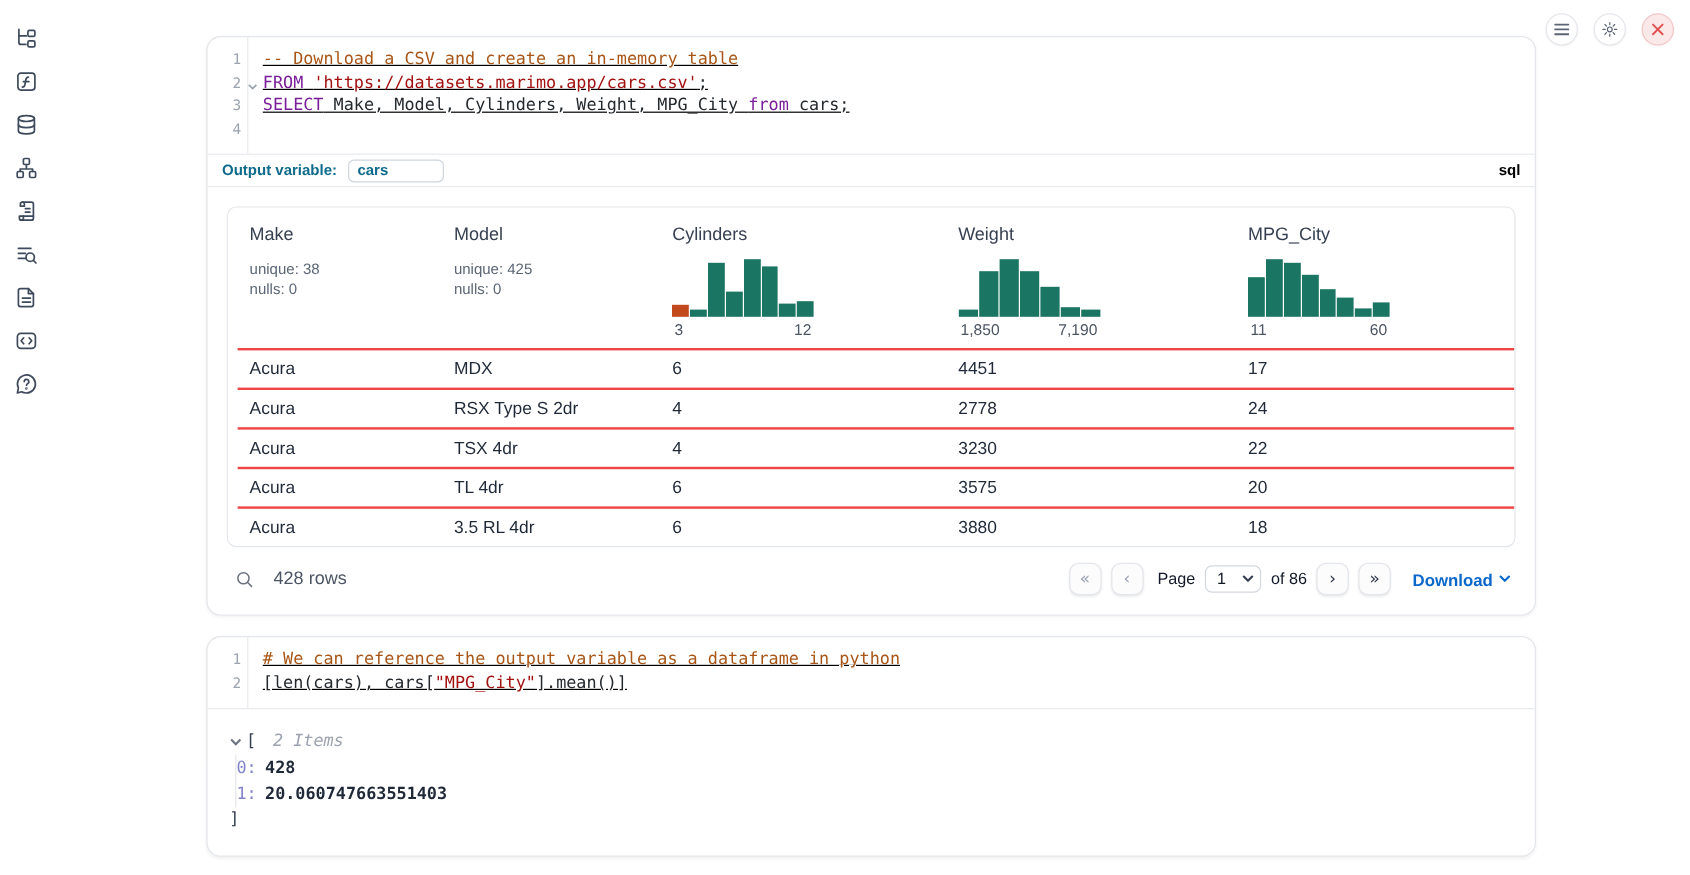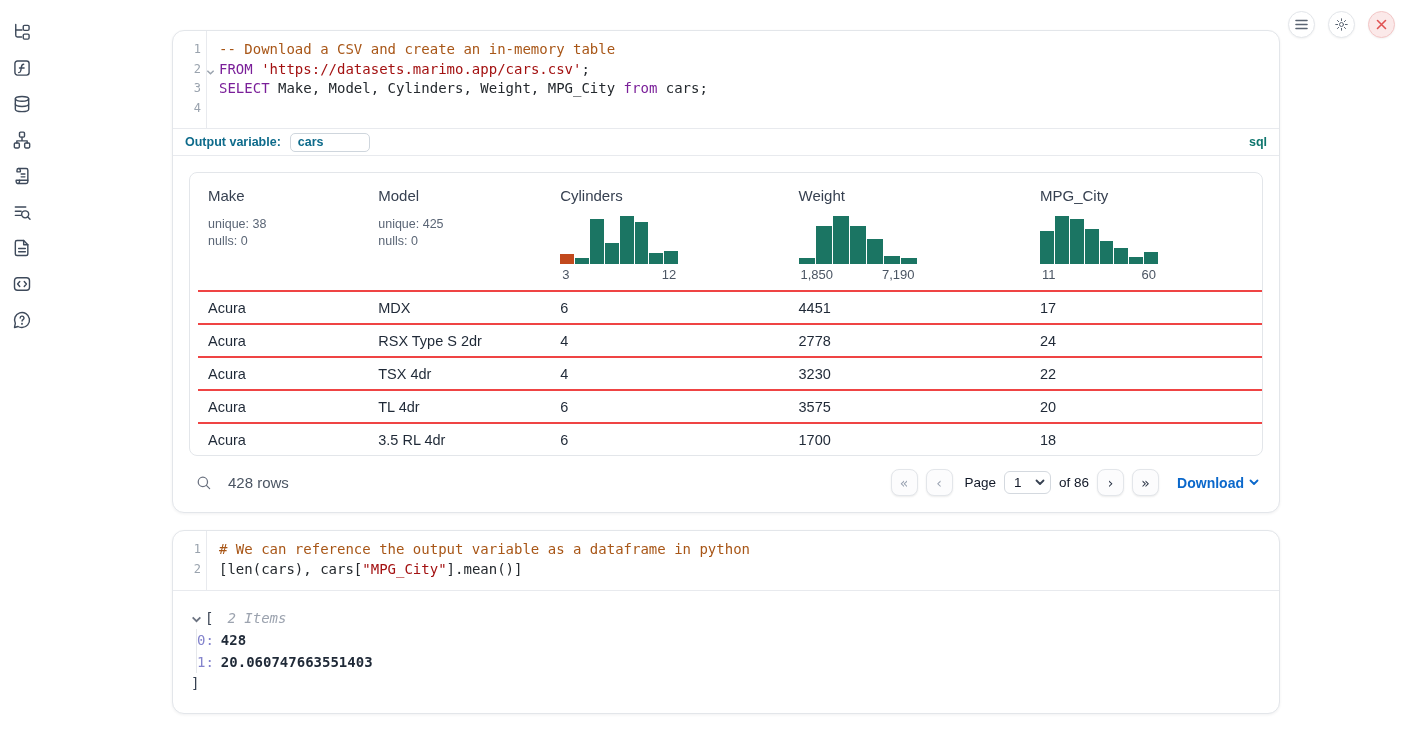--- a/index.html
+++ b/index.html
@@ -21,31 +21,31 @@
   .main { position:absolute; left:172px; top:30px; width:1108px; }
   .cell { border:1px solid #e3e6ea; border-radius:12px; background:#fff; box-shadow:0 1px 3px rgba(15,23,42,.06); overflow:hidden; }
   .cell + .cell { margin-top:17px; }
 
   
   .code-wrap { display:flex; font-family:"DejaVu Sans Mono","Liberation Mono",monospace; font-size:14px; }
   .gutter-col { flex:0 0 34px; border-right:1px solid #e8eaee; padding:9px 5px 10px 0; text-align:right; }
   .gutter-line { height:19.6px; line-height:19.6px; font-size:12px; color:#9aa3ae; position:relative; }
   .fold-arrow { position:absolute; right:-14px; top:4px; width:9px; height:9px; }
   .fold-arrow svg { width:9px; height:9px; stroke:#9aa3ae; fill:none; stroke-width:1.6; }
-  .code-col { flex:1; padding:9px 0 10px 12px; }
+  .code-col { flex:1; padding:9px 0 10px 12px;text-decoration:underline; }
   .code-line { height:19.6px; line-height:19.6px; white-space:pre; color:#24292e; }
   .tok-kw { color:#7a1f99; }
   .tok-cm { color:#a85617; }
   .tok-str { color:#a31111; }
 
   
   .outvar-bar { border-top:1px solid #e8eaee; height:27px; display:flex; align-items:center; padding:0 12px; gap:9px; }
   .outvar-label { color:#0e6b8b; font-weight:bold; font-size:12.5px; }
   .outvar-input { width:80px; height:19px; border:1px solid #cfd6dd; border-radius:5px; color:#0e6b8b; font-weight:bold; font-size:12.5px; padding:0 7px; font-family:"Liberation Sans",sans-serif; outline:none; }
-  .lang-badge { margin-left:auto; color:#0f766e; font-weight:bold; font-size:12.5px;text-align:right; }
+  .lang-badge { margin-left:auto; color:#000000; font-weight:bold; font-size:12.5px;text-align:right; }
 
   
   .output-area { border-top:1px solid #e8eaee; padding:16px 16px 0 16px; }
   .data-table { border:1px solid #e3e6ea; border-radius:8px; overflow:hidden;padding-left:8px; }
   .t-head { display:grid; grid-template-columns:16% 17.1% 22.4% 22.7% 21.8%; padding:14px 0 8px 0; }
   .th { padding-left:10px; }
   .th-title { font-size:15px; color:#374151; margin-bottom:12px; cursor:pointer; }
   .th-stats { font-size:12.5px; color:#5b6676; line-height:17px; }
   .hist { display:flex; align-items:flex-end; gap:1px; width:118px; height:48px; margin-top:4px; }
   .hist .bar { flex:1; background:#1b7563; }
@@ -293,21 +293,21 @@
               <div class="td">Acura</div>
               <div class="td">TL 4dr</div>
               <div class="td">6</div>
               <div class="td">3575</div>
               <div class="td">20</div>
             </div>
             <div class="t-row">
               <div class="td">Acura</div>
               <div class="td">3.5 RL 4dr</div>
               <div class="td">6</div>
-              <div class="td">1700</div>
+              <div class="td">3880</div>
               <div class="td">18</div>
             </div>
           </div>
       </div>
 
       <div class="table-footer">
         <span class="search-btn">
           <svg viewBox="0 0 24 24">
               <circle cx="10.5" cy="10.5" r="6.2"></circle>
               <path d="M15.2 15.2l4.3 4.3"></path>

